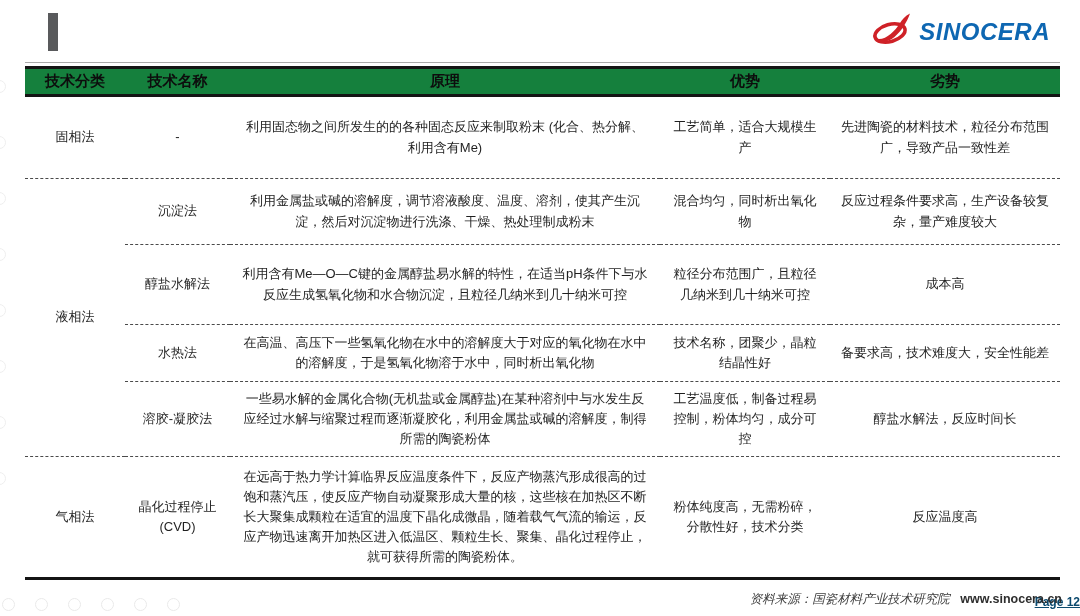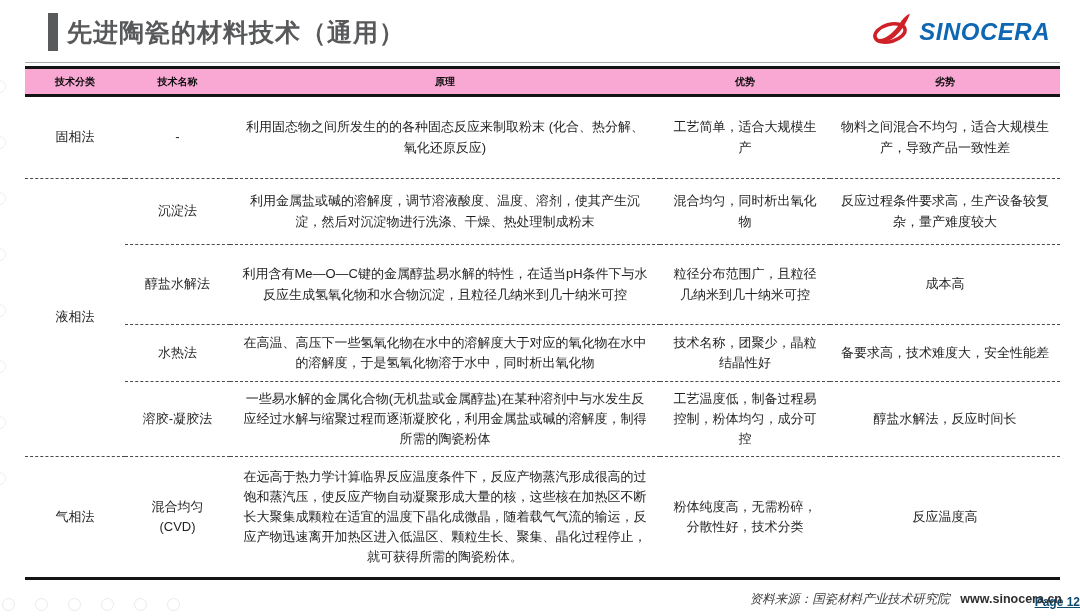--- a/index.html
+++ b/index.html
@@ -13,22 +13,22 @@
   .title-row { position:absolute; top:13px; left:48px; display:flex; align-items:center; gap:9px; }
   .accent-bar { width:10px; height:38px; background:#595a5c; }
   .slide-title { font-size:25px; font-weight:bold; color:#58595b; letter-spacing:1px; }
   .logo { position:absolute; top:12px; right:30px; display:flex; align-items:center; gap:5px; }
   .logo-text { color:#0e67b2; font-size:24px; font-weight:bold; font-style:italic; letter-spacing:.5px; }
   
   .pre-line-top { position:absolute; top:62px; left:25px; width:1035px; height:1px; background:#a9a9a9; }
   .table-wrap { position:absolute; top:66px; left:25px; width:1035px; }
   table { width:100%; border-collapse:collapse; table-layout:fixed; border-bottom:3px solid #141414; }
   th {
-    background:#f9a8d4; border-top:3px solid #141414; border-bottom:3px solid #141414;
-    font-size:10px; font-weight:bold; color:#0d0d0d; height:28px; padding:2px 4px; text-align:center;
+    background:#15803d; border-top:3px solid #141414; border-bottom:3px solid #141414;
+    font-size:15px; font-weight:bold; color:#0d0d0d; height:28px; padding:2px 4px; text-align:center;
   }
   td {
     font-size:13px; line-height:1.55; text-align:center; vertical-align:middle;
     padding:3px 10px; color:#1f1f1f; white-space:pre-line;
   }
   tr.dashed > td { border-bottom:1px dashed #4a4a4a; }
   .h-r1{height:83px} .h-r2{height:66px} .h-r3{height:80px} .h-r4{height:57px} .h-r5{height:75px} .h-r6{height:122px}
   
   .footer-pageno {
     position:absolute; bottom:7px; left:0; width:100%; text-align:right;
@@ -43,21 +43,20 @@
   .wm-dot {
     width:13px; height:13px; border:1px solid #cfcfcf; border-radius:50%;
     display:flex; align-items:center; justify-content:center; font-size:7px; color:#d2d2d2;
   }
 </style>
 </head>
 <body>
 
 <div class="title-row">
   <div class="accent-bar"></div>
-  <div class="slide-title">先进陶瓷的材料技术（通用）</div>
 </div>
 
 <div class="logo">
   <span>
     <svg width="42" height="36" viewBox="0 0 42 36">
       <ellipse cx="18" cy="21" rx="15.5" ry="8.5" fill="none" stroke="#cf2127" stroke-width="3.6" transform="rotate(-16 18 21)"></ellipse>
       <path d="M7 27 C15 27 23 19 28 11 C30 8 33 4 38 1.5 C35 10 29.5 19 22.5 25 C18.5 28.5 12 30.8 6.5 30.2 Z" fill="#cf2127"></path>
     </svg>
   </span>
   <span class="logo-text">SINOCERA</span>
@@ -79,23 +78,23 @@
         <th>技术名称</th>
         <th>原理</th>
         <th>优势</th>
         <th>劣势</th>
       </tr>
     </thead>
     <tbody>
       <tr class="dashed h-r1">
         <td>固相法</td>
         <td>-</td>
-        <td>利用固态物之间所发生的的各种固态反应来制取粉末 (化合、热分解、氧化还原反应)</td>
+        <td>利用固态物之间所发生的的各种固态反应来制取粉末 (化合、热分解、利用含有Me)</td>
         <td>工艺简单，适合大规模生产</td>
-        <td>物料之间混合不均匀，适合大规模生产，导致产品一致性差</td>
+        <td>先进陶瓷的材料技术，粒径分布范围广，导致产品一致性差</td>
       </tr>
       <tr class="dashed h-r2">
         <td rowspan="4">液相法</td>
         <td>沉淀法</td>
         <td>利用金属盐或碱的溶解度，调节溶液酸度、温度、溶剂，使其产生沉淀，然后对沉淀物进行洗涤、干燥、热处理制成粉末</td>
         <td>混合均匀，同时析出氧化物</td>
         <td>反应过程条件要求高，生产设备较复杂，量产难度较大</td>
       </tr>
       <tr class="dashed h-r3">
         <td>醇盐水解法</td>
@@ -110,21 +109,21 @@
         <td>备要求高，技术难度大，安全性能差</td>
       </tr>
       <tr class="dashed h-r5">
         <td>溶胶-凝胶法</td>
         <td>一些易水解的金属化合物(无机盐或金属醇盐)在某种溶剂中与水发生反应经过水解与缩聚过程而逐渐凝胶化，利用金属盐或碱的溶解度，制得所需的陶瓷粉体</td>
         <td>工艺温度低，制备过程易控制，粉体均匀，成分可控</td>
         <td>醇盐水解法，反应时间长</td>
       </tr>
       <tr class="h-r6">
         <td>气相法</td>
-        <td>混合均匀
+        <td>晶化过程停止
 (CVD)</td>
         <td>在远高于热力学计算临界反应温度条件下，反应产物蒸汽形成很高的过饱和蒸汽压，使反应产物自动凝聚形成大量的核，这些核在加热区不断长大聚集成颗粒在适宜的温度下晶化成微晶，随着载气气流的输运，反应产物迅速离开加热区进入低温区、颗粒生长、聚集、晶化过程停止，就可获得所需的陶瓷粉体。</td>
         <td>粉体纯度高，无需粉碎，分散性好，技术分类</td>
         <td>反应温度高</td>
       </tr>
     </tbody>
   </table>
 </div>
 
 <div class="footer-pageno">Page 12</div>

